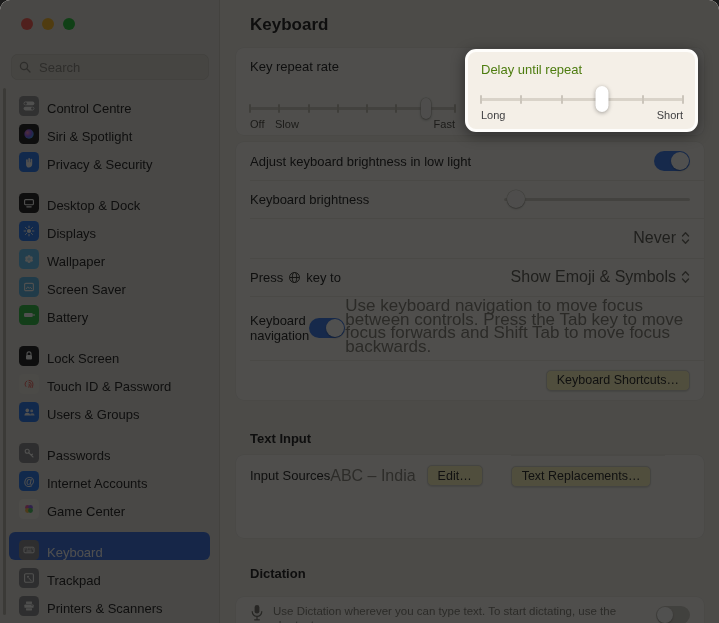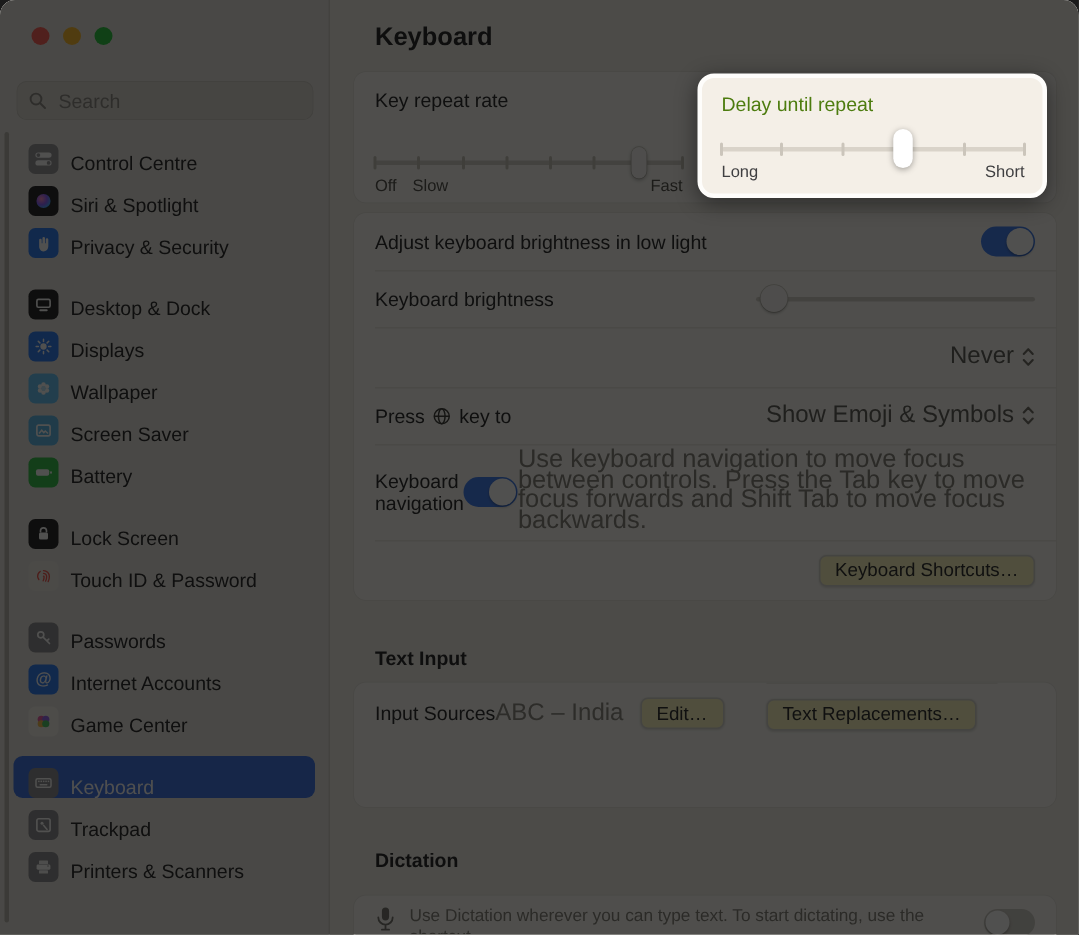--- a/index.html
+++ b/index.html
@@ -226,20 +226,35 @@
                 <g fill="none" stroke="#f4564f" stroke-width=".9" stroke-linecap="round">
                   <path d="M6 2.4a3.9 3.9 0 0 1 3.9 3.9c0 1.3-.3 2.5-.8 3.4"></path>
                   <path d="M6 4.2a2.1 2.1 0 0 1 2.1 2.1c0 1.2-.2 2.3-.7 3.1"></path>
                   <path d="M6 6.1c.2 0 .4.2.4.4 0 1-.2 1.9-.6 2.7"></path>
                   <path d="M2.9 8.4c-.5-.9-.8-1.6-.8-2.1A3.9 3.9 0 0 1 3.8 3"></path>
                 </g>
               </svg>
             </span>
           <span class="lbl">Touch ID &amp; Password</span>
         </div>
+        <div class="row">
+          <span class="ico i-ug">
+              <svg width="12" height="12" viewBox="0 0 12 12">
+                <g fill="#fff">
+                  <circle cx="4.3" cy="4.4" r="1.8"></circle>
+                  <path d="M1.4 9.6a2.9 2.9 0 0 1 5.8 0z"></path>
+                  <g opacity=".85">
+                    <circle cx="8.7" cy="4.9" r="1.45"></circle>
+                    <path d="M6.9 9.6a2.35 2.35 0 0 1 4.7 0z"></path>
+                  </g>
+                </g>
+              </svg>
+            </span>
+          <span class="lbl">Users &amp; Groups</span>
+        </div>
       </div>
 
       <div class="group">
         <div class="row">
           <span class="ico i-pw">
               <svg width="12" height="12" viewBox="0 0 12 12">
                 <g fill="none" stroke="#fff" stroke-width="1.1" stroke-linecap="round">
                   <circle cx="4.2" cy="4.2" r="2"></circle>
                   <path d="M5.7 5.7L10 10M8.3 8.3l1.2-1.2"></path>
                 </g>

